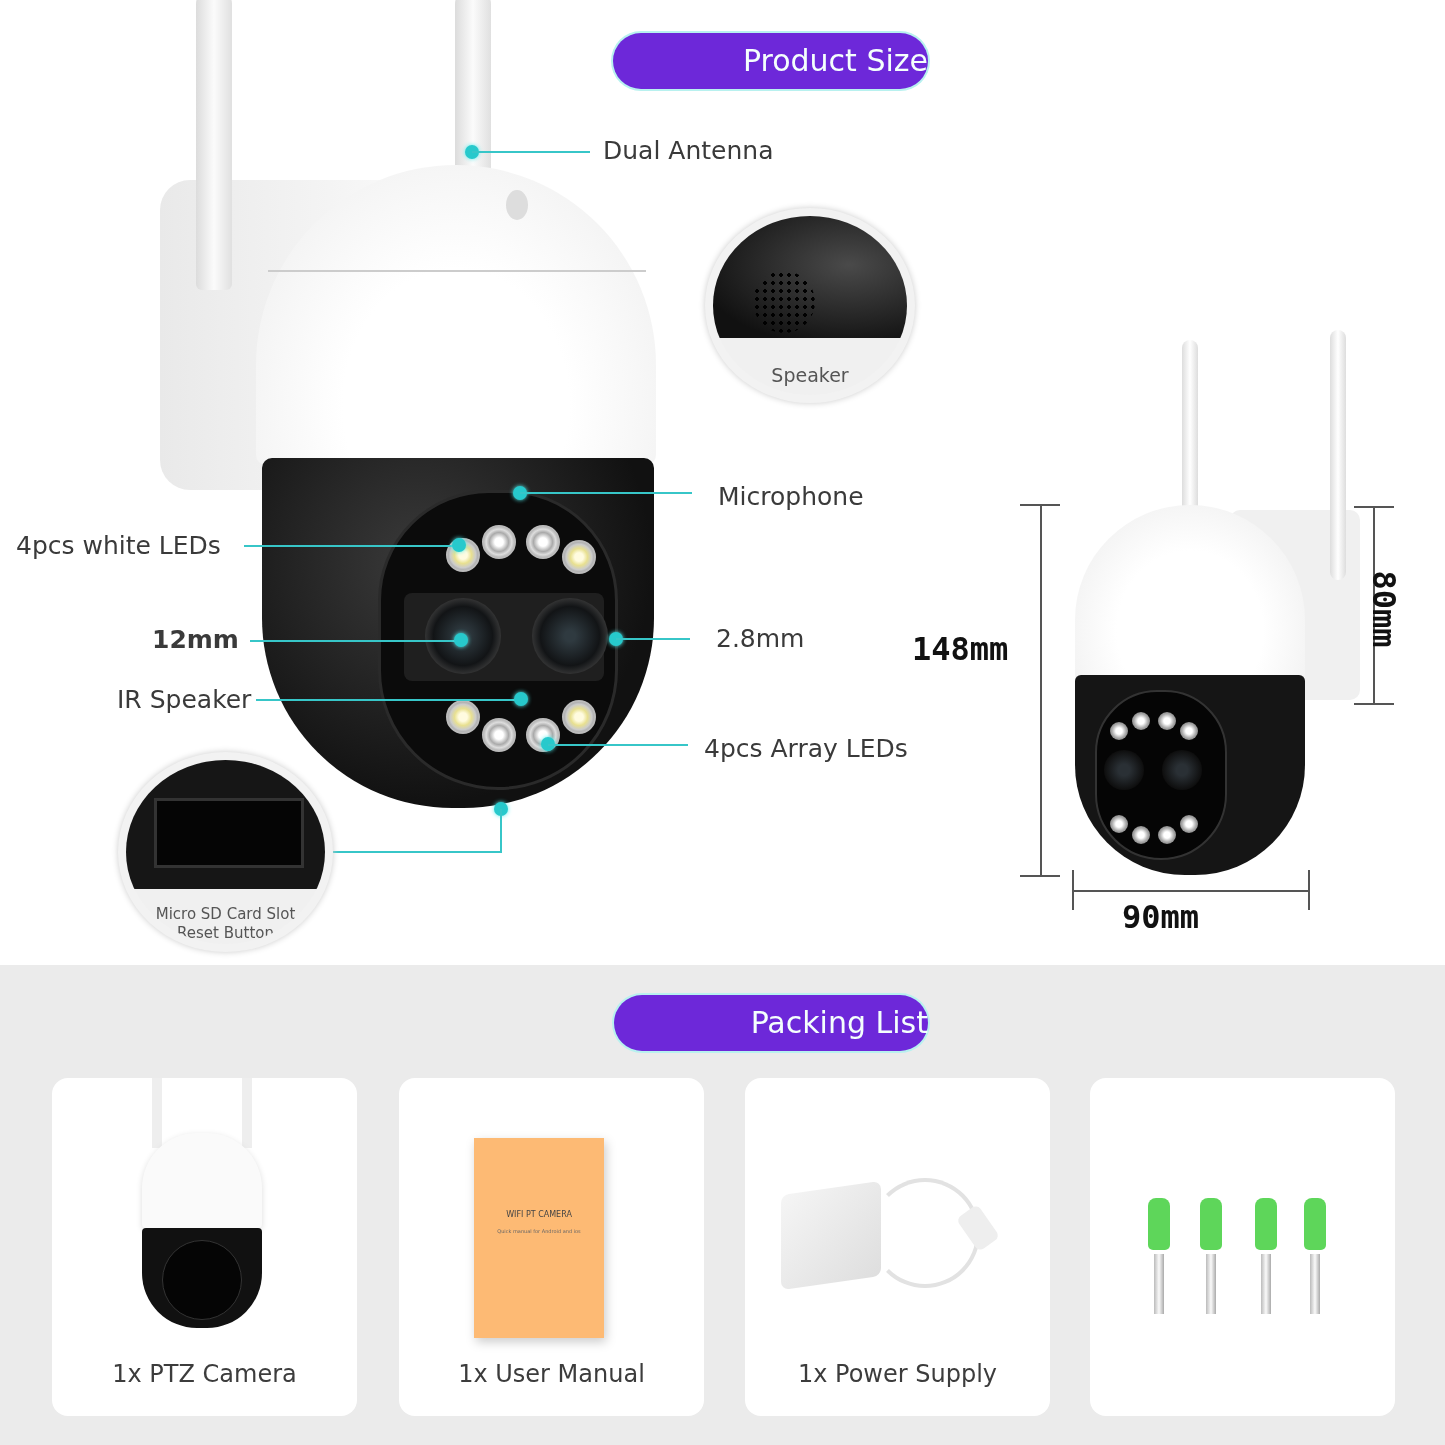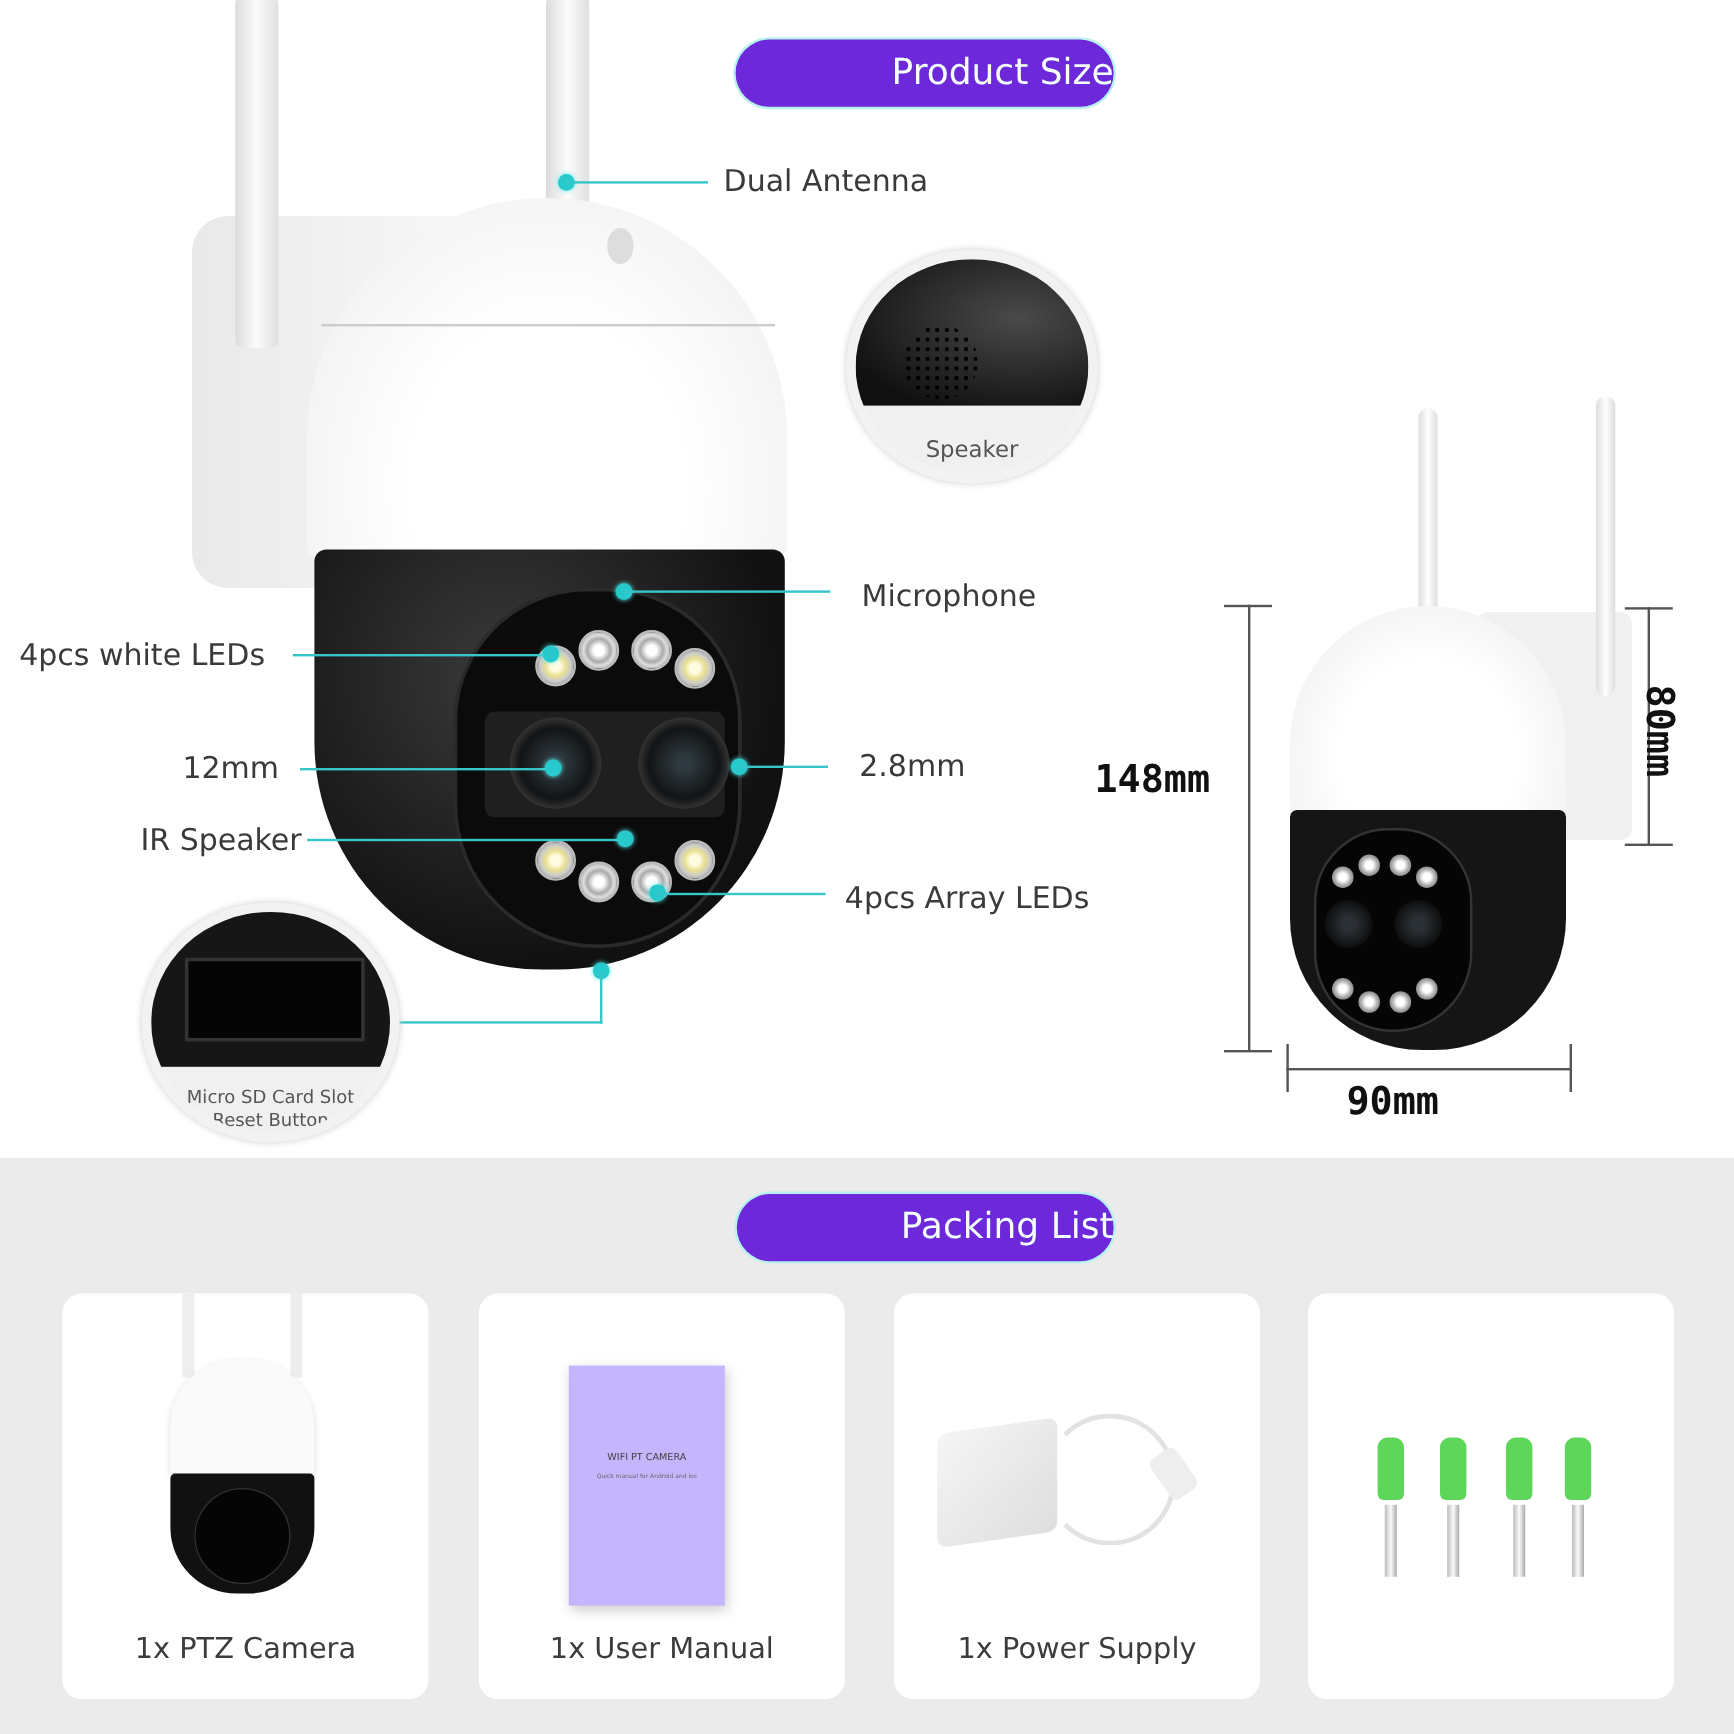--- a/index.html
+++ b/index.html
@@ -55,21 +55,21 @@
   .sm-face { position: absolute; left: 1095px; top: 690px; width: 132px; height: 170px; background: #050505; border-radius: 66px 66px 70px 70px; border: 2px solid #333; }
   .sm-led { position: absolute; width: 18px; height: 18px; border-radius: 50%; background: radial-gradient(circle,#fff 25%, #aaa 55%, #666 90%); }
   .sm-lens { position: absolute; width: 40px; height: 40px; border-radius: 50%; background: radial-gradient(circle,#2a3035 20%, #0e0e0e 70%, #444 100%); }
   .dim-line { position: absolute; background: #555; }
   .dim-text { position: absolute; font-family: "DejaVu Sans Mono", monospace; font-weight: bold; color: #111; font-size: 32px; }
 
   
   .card { position: absolute; top: 1078px; width: 305px; height: 338px; background: #fff; border-radius: 16px; }
   .card-label { position: absolute; left: 0; width: 100%; bottom: 28px; text-align: center; font-size: 24px; color: #3c3c3c; }
   .thumb { position: absolute; }
-  .manual { position: absolute; left: 80px; top: 20px; width: 130px; height: 200px; background: #c4b5fd; box-shadow: 2px 4px 10px #ccc; }
+  .manual { position: absolute; left: 80px; top: 20px; width: 130px; height: 200px; background: #fdba74; box-shadow: 2px 4px 10px #ccc; }
   .manual-title { position: absolute; top: 72px; width: 100%; text-align: center; font-size: 8px; color: #444; }
   .manual-sub { position: absolute; top: 90px; width: 100%; text-align: center; font-size: 5px; color: #666; }
   .psu-box { position: absolute; left: 36px; top: 110px; width: 100px; height: 95px; background: linear-gradient(135deg,#f5f5f5,#dedede); border-radius: 8px; transform: skewY(-8deg); }
   .psu-cable { position: absolute; left: 125px; top: 100px; width: 110px; height: 110px; border: 4px solid #e2e2e2; border-radius: 50%; border-left-color: transparent; }
   .plug { position: absolute; left: 220px; top: 130px; width: 26px; height: 40px; background: #eee; border-radius: 6px; transform: rotate(-35deg); }
   .screw { position: absolute; top: 120px; width: 22px; }
   .screw-anchor { width: 22px; height: 52px; background: #5ed65a; border-radius: 8px 8px 5px 5px; }
   .screw-body { margin-left: 6px; width: 10px; height: 60px; background: linear-gradient(90deg,#bbb,#fafafa,#aaa); margin-top: 4px; }
 </style>
 </head>
@@ -109,21 +109,21 @@
 <div class="label" style="left:603px;top:136px;">Dual Antenna</div>
 
 <div class="dot" style="left:513px;top:486px;"></div>
 <div class="line" style="left:520px;top:492px;width:172px;"></div>
 <div class="label" style="left:718px;top:482px;">Microphone</div>
 
 <div class="label" style="left:16px;top:531px;">4pcs white LEDs</div>
 <div class="line" style="left:244px;top:545px;width:214px;"></div>
 <div class="dot" style="left:452px;top:538px;"></div>
 
-<div class="label" style="left:152px;top:625px;">12mm</div>
+<div class="label" style="left:152px;top:625px;font-weight:bold;">12mm</div>
 <div class="line" style="left:250px;top:640px;width:210px;"></div>
 <div class="dot" style="left:454px;top:633px;"></div>
 
 <div class="dot" style="left:609px;top:632px;"></div>
 <div class="line" style="left:616px;top:638px;width:74px;"></div>
 <div class="label" style="left:716px;top:624px;">2.8mm</div>
 
 <div class="label" style="left:117px;top:685px;">IR Speaker</div>
 <div class="line" style="left:256px;top:699px;width:266px;"></div>
 <div class="dot" style="left:514px;top:692px;"></div>

